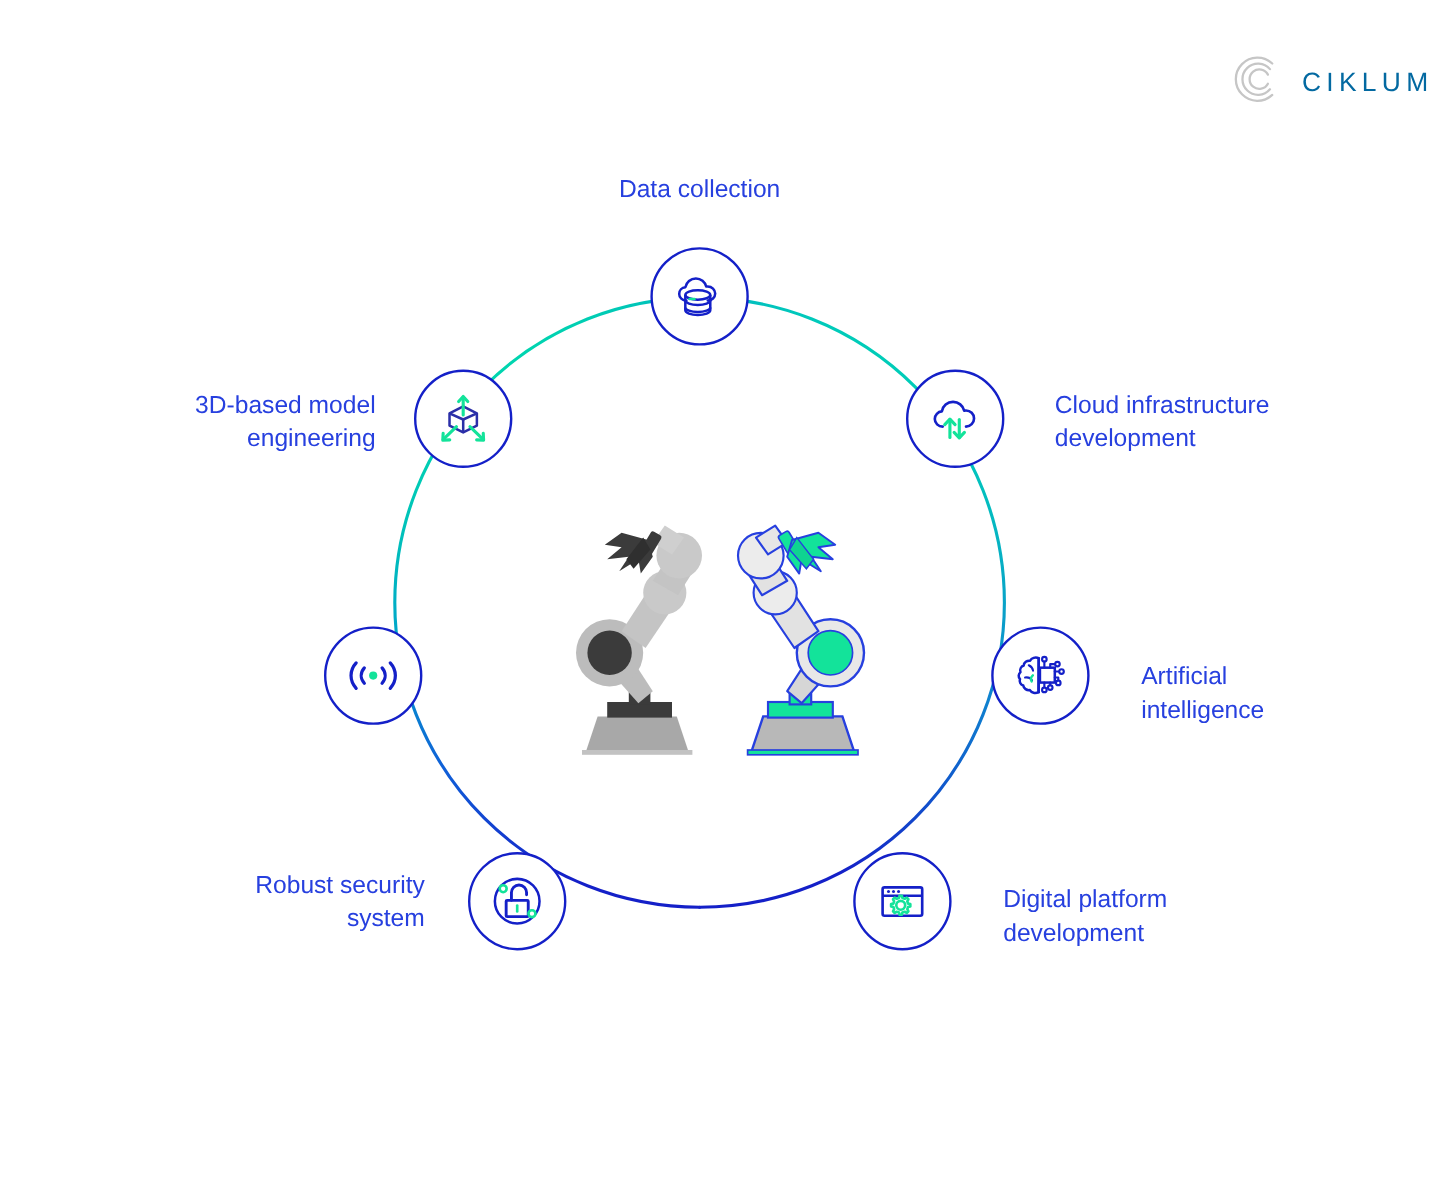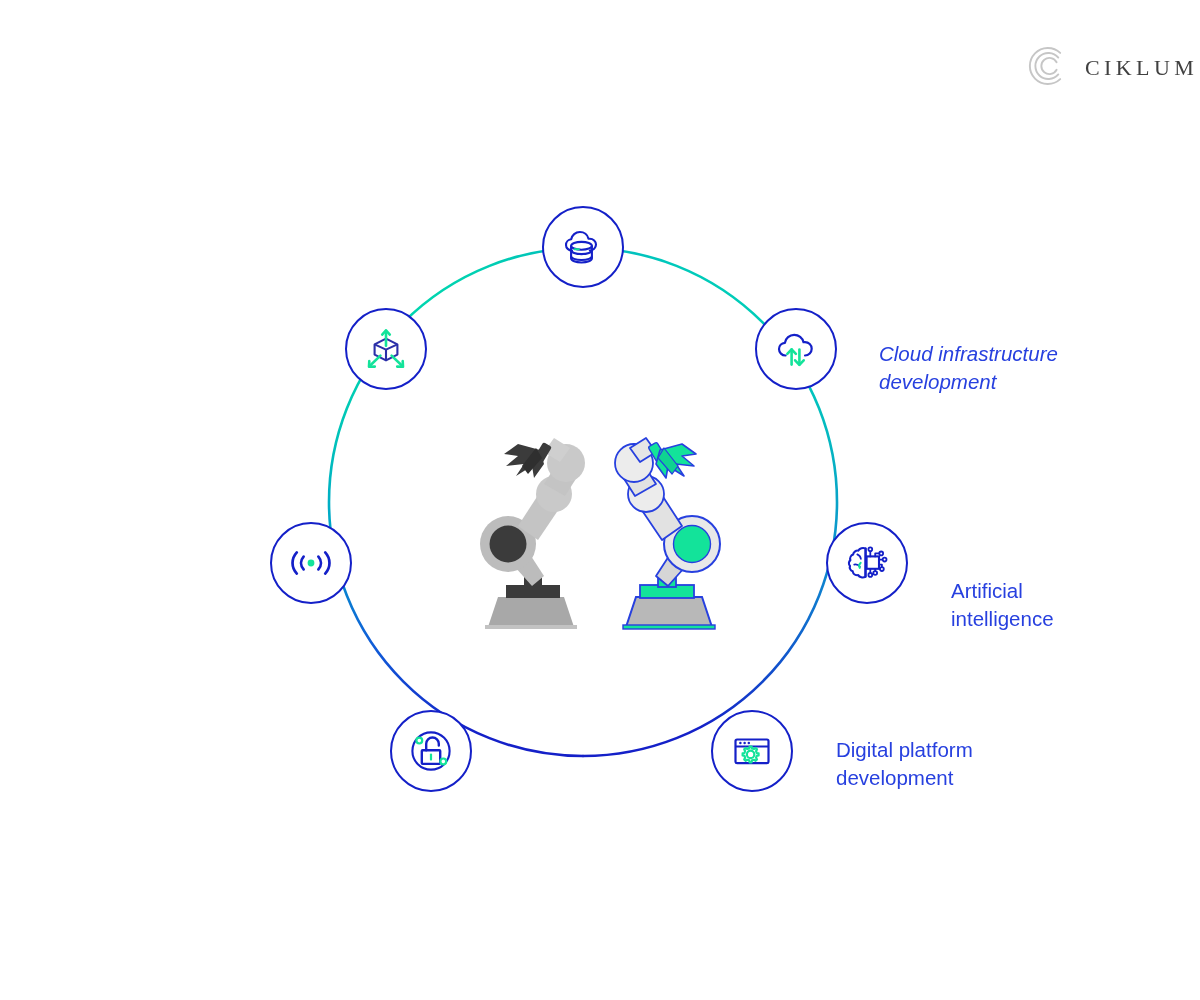--- a/index.html
+++ b/index.html
@@ -22,22 +22,22 @@
     top: 46px;
     left: 1028px;
     display: flex;
     align-items: center;
     gap: 17px;
   }
   #brand-logo .logo-mark { display: block; }
   #brand-logo .logo-word {
     font-size: 22px;
     letter-spacing: 4.4px;
-    color: #404040;
-    font-family: Liberation Serif, serif;
+    color: #0369a1;
+    font-family: Liberation Sans, sans-serif;
     font-weight: 400;
     line-height: 1;
     white-space: nowrap;
   }
 
   
   #diagram-stage {
     position: absolute;
     left: 0;
     top: 0;
@@ -136,35 +136,36 @@
         <path d="M14 28.5 C10.6 28.5 8 26 8 22.9 C8 20 10.2 17.6 13.2 17.3 C13.9 13.2 17.5 10 21.9 10 C26.1 10 29.6 12.9 30.5 16.8 C30.9 16.7 31.4 16.7 31.8 16.7 C35.2 16.7 38 19.4 38 22.6 C38 25.8 35.2 28.5 31.8 28.5" stroke="#1420c8" stroke-width="2.1" stroke-linecap="round" stroke-linejoin="round" fill="none"></path>
 
         <ellipse cx="23.5" cy="23.8" rx="10.4" ry="3.9" stroke="#1420c8" stroke-width="2.1" fill="#ffffff"></ellipse>
         <path d="M13.1 23.8 L13.1 36.6 C13.1 38.7 17.7 40.5 23.5 40.5 C29.3 40.5 33.9 38.7 33.9 36.6 L33.9 23.8" stroke="#1420c8" stroke-width="2.1" fill="none" stroke-linejoin="round"></path>
         <path d="M13.1 28.3 C13.1 30.4 17.7 32.1 23.5 32.1 C29.3 32.1 33.9 30.4 33.9 28.3" stroke="#1420c8" stroke-width="2.1" fill="none"></path>
         <path d="M13.1 34.2 C13.1 36.3 17.7 38 23.5 38 C29.3 38 33.9 36.3 33.9 34.2" stroke="#1420c8" stroke-width="2.1" fill="none"></path>
         <path d="M16.6 27.2 L20.8 27.2" stroke="#13e39a" stroke-width="2.1" stroke-linecap="round"></path>
       </svg>
     </span>
   </div>
+  <div class="node-label label-center" style="left:443px; top:144px; width:280px;">Data collection</div>
 
   <div class="node" style="left:755px; top:308px;">
     <span>
       <svg width="50" height="50" viewBox="0 0 50 50" fill="none">
         <path d="M14.6 31.5 C10.9 31.5 8 28.6 8 25.1 C8 21.8 10.6 19.1 13.9 18.8 C14.6 14.3 18.5 10.9 23.2 10.9 C27.7 10.9 31.5 14 32.5 18.2 C33 18.1 33.5 18.1 34 18.1 C37.7 18.1 40.7 21 40.7 24.7 C40.7 28.3 37.7 31.5 34 31.5" stroke="#1420c8" stroke-width="2.2" stroke-linecap="round" stroke-linejoin="round" fill="none"></path>
 
         <path d="M20.6 40.6 L20.6 25.6" stroke="#13e39a" stroke-width="2.6" stroke-linecap="round"></path>
         <path d="M16.3 29.8 L20.6 25.3 L24.9 29.8" stroke="#13e39a" stroke-width="2.6" stroke-linecap="round" stroke-linejoin="round" fill="none"></path>
 
         <path d="M28.4 25.6 L28.4 40.6" stroke="#13e39a" stroke-width="2.6" stroke-linecap="round"></path>
         <path d="M24.1 36.3 L28.4 40.9 L32.7 36.3" stroke="#13e39a" stroke-width="2.6" stroke-linecap="round" stroke-linejoin="round" fill="none"></path>
       </svg>
     </span>
   </div>
-  <div class="node-label label-left-align" style="left:879px; top:340px; width:270px;font-style:italic;">Cloud infrastructure
+  <div class="node-label label-left-align" style="left:879px; top:324px; width:270px;">Cloud infrastructure
 development</div>
 
   <div class="node" style="left:826px; top:522px;">
     <span>
       <svg width="52" height="52" viewBox="0 0 52 52" fill="none">
 
         <path d="M24.6 11.5 C21.8 10.2 18.6 11.3 17.4 13.6 C14.7 13.3 12.3 15.1 12.1 17.6 C9.8 18.5 8.6 20.9 9.4 23.1 C7.6 24.6 7.4 27.2 9 28.9 C8.2 31.1 9.4 33.5 11.7 34.3 C12.1 36.8 14.6 38.5 17.2 38.1 C18.5 40.3 21.7 41.2 24.4 39.8 L24.6 11.5 Z" stroke="#1420c8" stroke-width="2.1" fill="#ffffff" stroke-linejoin="round"></path>
         <path d="M16.3 17.4 C18.3 18.3 19.6 19.9 19.9 21.9" stroke="#1420c8" stroke-width="1.7" fill="none" stroke-linecap="round"></path>
         <path d="M13.2 27.6 C15.5 27.2 17.8 28.1 19 29.9" stroke="#1420c8" stroke-width="1.7" fill="none" stroke-linecap="round"></path>
         <path d="M19.7 25.8 C18.2 27.1 17.8 29.2 18.7 30.9" stroke="#13e39a" stroke-width="2" fill="none" stroke-linecap="round"></path>
@@ -181,21 +182,21 @@
         <circle cx="43.6" cy="22.6" r="1.9" stroke="#1420c8" stroke-width="1.8" fill="#ffffff"></circle>
         <path d="M38 27.6 L40.9 27.6 L40.9 30.5" stroke="#1420c8" stroke-width="1.8" fill="none" stroke-linecap="round" stroke-linejoin="round"></path>
         <circle cx="40.9" cy="32.1" r="1.9" stroke="#1420c8" stroke-width="1.8" fill="#ffffff"></circle>
         <path d="M29.3 31.8 L29.3 36.3" stroke="#1420c8" stroke-width="1.8" stroke-linecap="round"></path>
         <circle cx="29.3" cy="37.9" r="1.9" stroke="#1420c8" stroke-width="1.8" fill="#ffffff"></circle>
         <path d="M34.2 31.8 L34.2 34.4" stroke="#1420c8" stroke-width="1.8" stroke-linecap="round"></path>
         <circle cx="34.2" cy="36" r="1.9" stroke="#1420c8" stroke-width="1.8" fill="#ffffff"></circle>
       </svg>
     </span>
   </div>
-  <div class="node-label label-left-align" style="left:951px; top:577px; width:230px;">Artificial
+  <div class="node-label label-left-align" style="left:951px; top:550px; width:230px;">Artificial
 intelligence</div>
 
   <div class="node" style="left:711px; top:710px;">
     <span>
       <svg width="50" height="50" viewBox="0 0 50 50" fill="none">
         <rect x="8.5" y="13.5" width="33" height="23.6" rx="1.6" stroke="#1420c8" stroke-width="2.2" fill="#ffffff"></rect>
         <path d="M8.5 20.5 L41.5 20.5" stroke="#1420c8" stroke-width="2.2"></path>
         <circle cx="13.4" cy="17" r="1.25" fill="#1420c8"></circle>
         <circle cx="17.6" cy="17" r="1.25" fill="#1420c8"></circle>
         <circle cx="21.8" cy="17" r="1.25" fill="#1420c8"></circle>
@@ -219,20 +220,22 @@
         <rect x="17.8" y="26.3" width="18.4" height="13.6" rx="0.8" stroke="#1420c8" stroke-width="2.4" fill="#ffffff"></rect>
 
         <path d="M22.2 26.3 L22.2 19.8 C22.2 16.3 25.0 13.5 28.5 13.5 C32.0 13.5 34.8 16.3 34.8 19.8 L34.8 21.6" stroke="#1420c8" stroke-width="2.4" fill="none" stroke-linecap="round"></path>
         <path d="M27 30.6 L27 35.6" stroke="#13e39a" stroke-width="2.2" stroke-linecap="round"></path>
 
         <circle cx="15.3" cy="16.6" r="2.9" stroke="#13e39a" stroke-width="2.2" fill="#ffffff"></circle>
         <circle cx="39.3" cy="37.4" r="2.9" stroke="#13e39a" stroke-width="2.2" fill="#ffffff"></circle>
       </svg>
     </span>
   </div>
+  <div class="node-label label-right-align" style="left:100px; top:724px; width:254px;">Robust security
+system</div>
 
   <div class="node" style="left:270px; top:522px;">
     <span>
       <svg width="50" height="50" viewBox="0 0 50 50" fill="none">
         <circle cx="25" cy="25" r="3.4" fill="#13e39a"></circle>
         <path d="M17.6 18.6 C14.2 22.5 14.2 27.5 17.6 31.4" stroke="#1420c8" stroke-width="2.7" fill="none" stroke-linecap="round"></path>
         <path d="M32.4 18.6 C35.8 22.5 35.8 27.5 32.4 31.4" stroke="#1420c8" stroke-width="2.7" fill="none" stroke-linecap="round"></path>
         <path d="M10.8 14.4 C5.1 20.6 5.1 29.4 10.8 35.6" stroke="#1420c8" stroke-width="2.7" fill="none" stroke-linecap="round"></path>
         <path d="M39.2 14.4 C44.9 20.6 44.9 29.4 39.2 35.6" stroke="#1420c8" stroke-width="2.7" fill="none" stroke-linecap="round"></path>
       </svg>
@@ -251,20 +254,22 @@
         <path d="M21.2 10.6 L25 6.4 L28.8 10.6" stroke="#13e39a" stroke-width="2.6" fill="none" stroke-linecap="round" stroke-linejoin="round"></path>
 
         <path d="M19.4 31.6 L8.4 42.2" stroke="#13e39a" stroke-width="2.6" stroke-linecap="round"></path>
         <path d="M13.8 42.6 L8 42.8 L8.3 37.1" stroke="#13e39a" stroke-width="2.6" fill="none" stroke-linecap="round" stroke-linejoin="round"></path>
 
         <path d="M30.6 31.6 L41.6 42.2" stroke="#13e39a" stroke-width="2.6" stroke-linecap="round"></path>
         <path d="M41.7 37.1 L42 42.8 L36.2 42.6" stroke="#13e39a" stroke-width="2.6" fill="none" stroke-linecap="round" stroke-linejoin="round"></path>
       </svg>
     </span>
   </div>
+  <div class="node-label label-right-align" style="left:58px; top:324px; width:255px;">3D-based model
+engineering</div>
 
   <div id="robots">
     <svg width="336" height="205" viewBox="0 0 336 205" fill="none">
 
       <g>
 
         <path d="M56 197 L66 167 L132 167 L142 197 Z" fill="#a8a8a8"></path>
         <rect x="53" y="195" width="92" height="4" fill="#c2c2c2"></rect>
 
         <rect x="74" y="155" width="54" height="13" fill="#3b3b3b"></rect>

